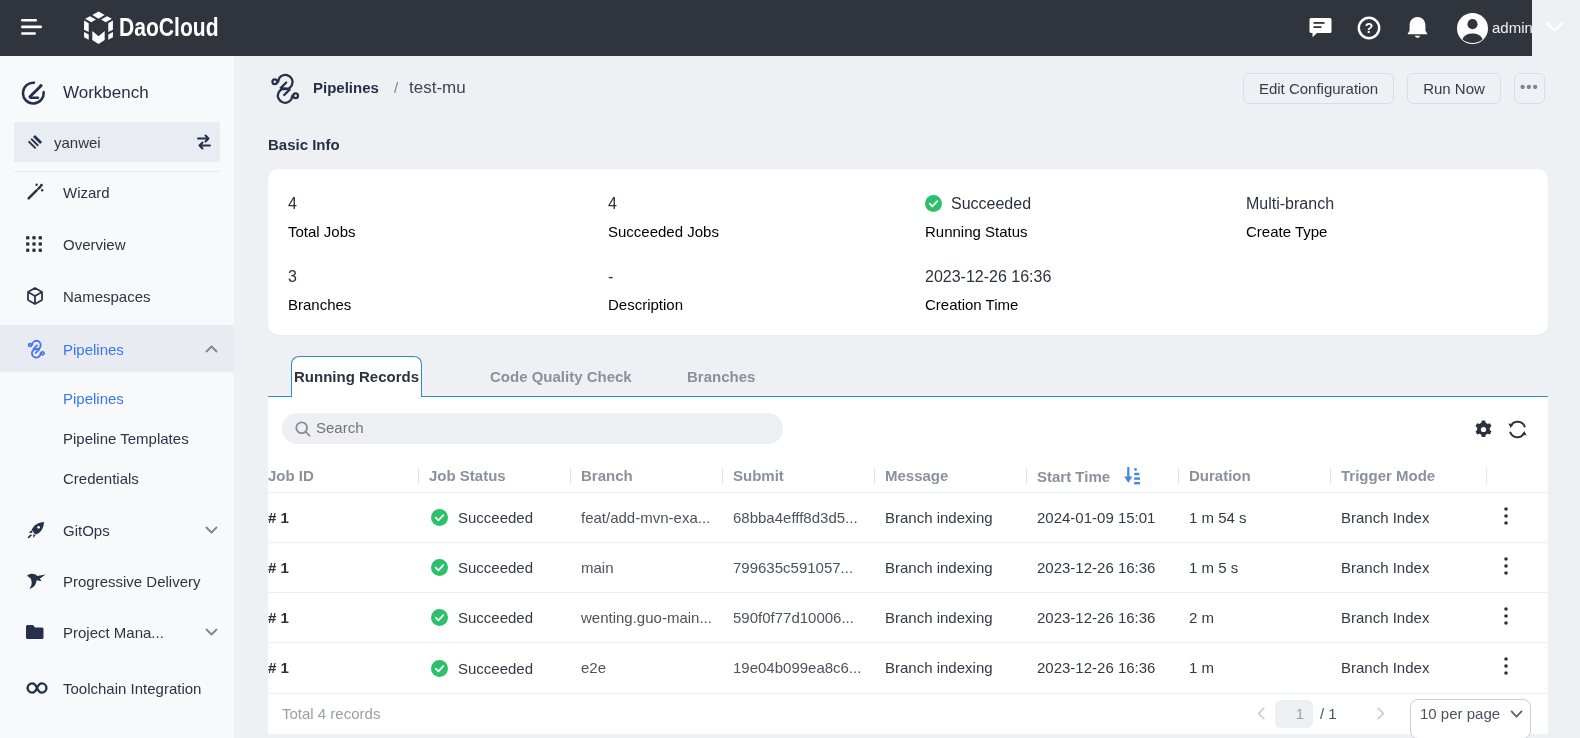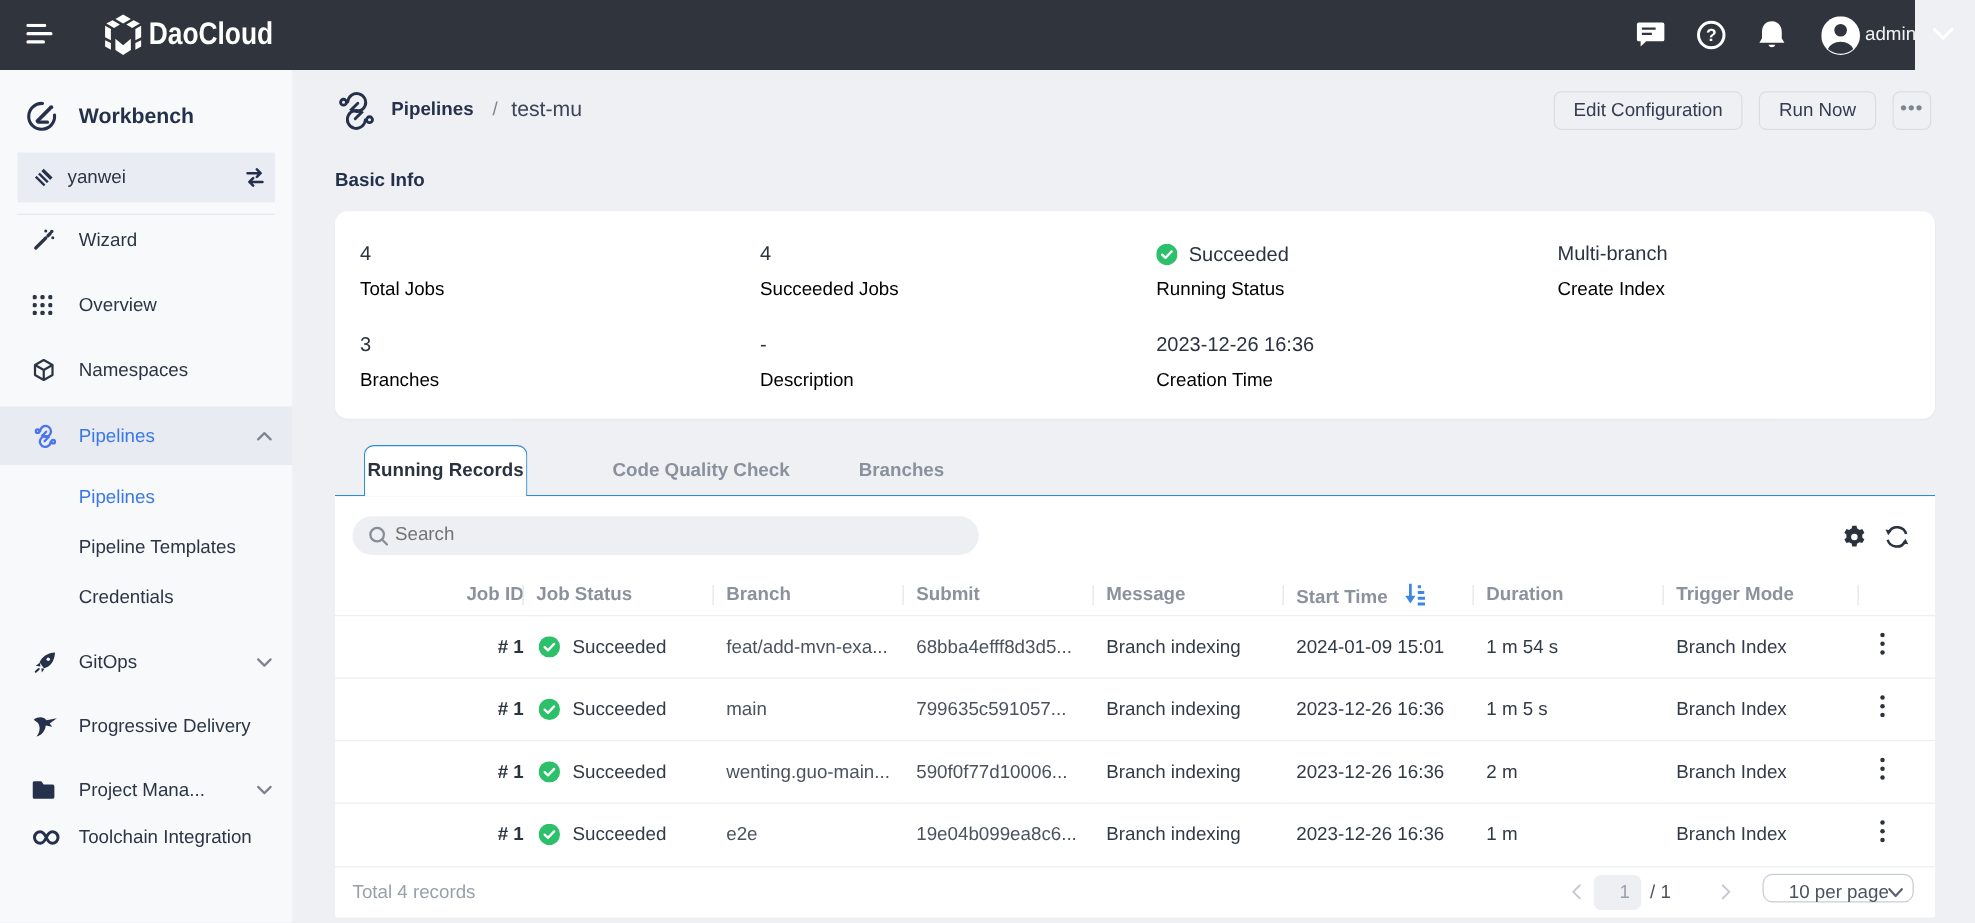--- a/index.html
+++ b/index.html
@@ -11,21 +11,21 @@
 #hdr svg { display:block; }
 #logo-text { position:absolute; left:119px; top:13px; color:#fff; font-size:25px; font-weight:bold; transform:scaleX(0.843); transform-origin:0 0; }
 #admin { position:absolute; left:1492px; top:19px; color:#f2f3f5; font-size:15px; }
 
 
 #side { position:absolute; left:0; top:56px; width:234px; height:682px; background:#f8f9fb; box-shadow:1px 0 0 #e9ebef; }
 .sitem { position:absolute; left:0; width:234px; color:#2c3546; font-size:15px; }
 .sicon { position:absolute; left:26px; top:50%; transform:translateY(-50%); }
 .stext { position:absolute; left:63px; top:50%; transform:translateY(-50%); white-space:nowrap; }
 .caret { position:absolute; left:205px; top:50%; transform:translateY(-50%); }
-#wb { top:22px; height:30px; font-size:17px; font-weight:bold; color:#25304a;}
+#wb { top:22px; height:30px; font-size:17px; font-weight:normal; color:#25304a;}
 #yanwei { position:absolute; left:14px; top:66px; width:206px; height:40px; background:#e9edf3; border-radius:0; }
 #yanwei .stext { left:40px; font-size:15px; color:#2c3546;}
 .divider { position:absolute; left:14px; top:115px; width:206px; height:1px; background:#e6e8ed; }
 .active-parent { background:#e8ebf2; }
 .blue { color:#3a77e9 !important; }
 .sub { font-size:15px; color:#2c3546; }
 
 
 #main { position:absolute; left:234px; top:56px; width:1346px; height:682px; background:#eef0f4; }
 #pghead { position:absolute; left:34px; top:17px; height:32px; width:1280px; }
@@ -50,29 +50,29 @@
 
 #search { position:absolute; left:14px; top:16px; width:501px; height:31px; background:#edeff3; border-radius:16px; }
 #search .ph { position:absolute; left:34px; top:6px; font-size:15px; color:#737373; }
 
 
 table { border-collapse:collapse; position:absolute; left:0; top:63px; width:1280px; table-layout:fixed; }
 th { height:32px; font-size:15px; color:#8b919d; text-align:left; font-weight:bold; padding:0 0 0 10px; position:relative; }
 th .sep { position:absolute; right:0; top:8px; width:1px; height:16px; background:#e2e5ea; }
 td { height:50px; border-top:1px solid #eceef2; font-size:15px; color:#333a47; padding:0 0 0 10px; white-space:nowrap; overflow:hidden; }
 td:last-child { padding-left:17px; }
-td:first-child, th:first-child { padding-left:16px;text-align:right; }
+td:first-child, th:first-child { padding-left:0; }
 td.gray { color:#4c535f; }
 .jid { font-weight:bold; color:#2b3240; }
 .succ { display:inline-flex; align-items:center; gap:10px; margin-left:2px; vertical-align:middle; }
 #total { position:absolute; left:14px; top:308px; font-size:15px; color:#99a0ab; }
 #pag { position:absolute; left:860px; top:296px; height:42px; width:420px; }
 #pginput { position:absolute; left:147px; top:7px; width:38px; height:28px; background:#edeff2; border-radius:6px; color:#9aa1ad; font-size:15px; text-align:right; padding-right:9px; line-height:28px; box-sizing:border-box; }
 #pgslash2 { position:absolute; left:192px; top:12px; font-size:15px; color:#4c535f; }
-#pgsel { position:absolute; left:282px; top:6px; width:121px; height:23px; border:1px solid #c9cdd6; border-radius:8px; background:#fff; font-size:15px; color:#4c535f; line-height:28px; padding-left:20px; }
+#pgsel { position:absolute; left:282px; top:6px; width:121px; height:40px; border:1px solid #c9cdd6; border-radius:8px; background:#fff; font-size:15px; color:#4c535f; line-height:28px; padding-left:9px; }
 </style>
 </head>
 <body>
 
 <div id="hdr">
   <svg class="abs" style="left:21px;top:19px;" width="22" height="18" viewBox="0 0 22 18">
     <rect x="0" y="0" width="16" height="2.6" rx="1.3" fill="#fff"></rect>
     <rect x="0" y="6.6" width="21" height="2.6" rx="1.3" fill="#fff"></rect>
     <rect x="0" y="13.2" width="15" height="2.6" rx="1.3" fill="#fff"></rect>
   </svg>
@@ -221,21 +221,21 @@
   </div>
   <div class="sitem" style="top:561px;height:30px;">
     <svg class="sicon" width="18" height="15" viewBox="0 0 18 15">
       <path d="M1.5 0.5 h5.5 l2 2.5 h7 a1.5 1.5 0 0 1 1.5 1.5 v8.5 a1.5 1.5 0 0 1 -1.5 1.5 h-14.5 a1.5 1.5 0 0 1 -1.5 -1.5 v-11 A1.5 1.5 0 0 1 1.5 0.5 Z" fill="#25304a"></path>
     </svg>
     <div class="stext">Project Mana...</div>
     <svg class="caret" width="13" height="8" viewBox="0 0 13 8">
       <path d="M1.5 1.5 L6.5 6.5 L11.5 1.5" fill="none" stroke="#7d8593" stroke-width="1.8" stroke-linecap="round" stroke-linejoin="round"></path>
     </svg>
   </div>
-  <div class="sitem" style="top:599px;height:30px;padding-left:31px;">
+  <div class="sitem" style="top:617px;height:30px;padding-left:31px;">
     <svg class="sicon" width="22" height="12" viewBox="0 0 22 12">
       <path d="M6.2 1.4 a4.6 4.6 0 1 0 0 9.2 c2.3 0 3.4 -1.5 4.8 -4.6 c1.4 -3.1 2.5 -4.6 4.8 -4.6 a4.6 4.6 0 1 1 0 9.2 c-2.3 0 -3.4 -1.5 -4.8 -4.6 c-1.4 -3.1 -2.5 -4.6 -4.8 -4.6 Z" fill="none" stroke="#25304a" stroke-width="2.4"></path>
     </svg>
     <div class="stext">Toolchain Integration</div>
   </div>
 </div>
 
 <div id="main">
   <div id="pghead">
     <svg class="abs" style="left:0px;top:-2px;" width="35" height="35" viewBox="0 0 37 37">
@@ -261,21 +261,21 @@
     <div class="cl" style="left:20px;top:54px;">Total Jobs</div>
     <div class="cv" style="left:340px;top:26px;">4</div>
     <div class="cl" style="left:340px;top:54px;">Succeeded Jobs</div>
     <div class="cv" style="left:657px;top:26px;">
       <svg style="vertical-align:-3px;margin-right:9px;" width="17" height="17" viewBox="0 0 17 17">
           <circle cx="8.5" cy="8.5" r="8.5" fill="#2cc06a"></circle>
           <path d="M4.7 8.7 L7.4 11.3 L12.3 6.1" fill="none" stroke="#fff" stroke-width="1.8" stroke-linecap="round" stroke-linejoin="round"></path>
         </svg>Succeeded</div>
     <div class="cl" style="left:657px;top:54px;">Running Status</div>
     <div class="cv" style="left:978px;top:26px;">Multi-branch</div>
-    <div class="cl" style="left:978px;top:54px;">Create Index</div>
+    <div class="cl" style="left:978px;top:54px;">Create Type</div>
     <div class="cv" style="left:20px;top:99px;">3</div>
     <div class="cl" style="left:20px;top:127px;">Branches</div>
     <div class="cv" style="left:340px;top:99px;">-</div>
     <div class="cl" style="left:340px;top:127px;">Description</div>
     <div class="cv" style="left:657px;top:99px;">2023-12-26 16:36</div>
     <div class="cl" style="left:657px;top:127px;">Creation Time</div>
   </div>
 
   <div id="tab1">Running Records</div>
   <div class="tabtxt" style="left:256px;">Code Quality Check</div>

